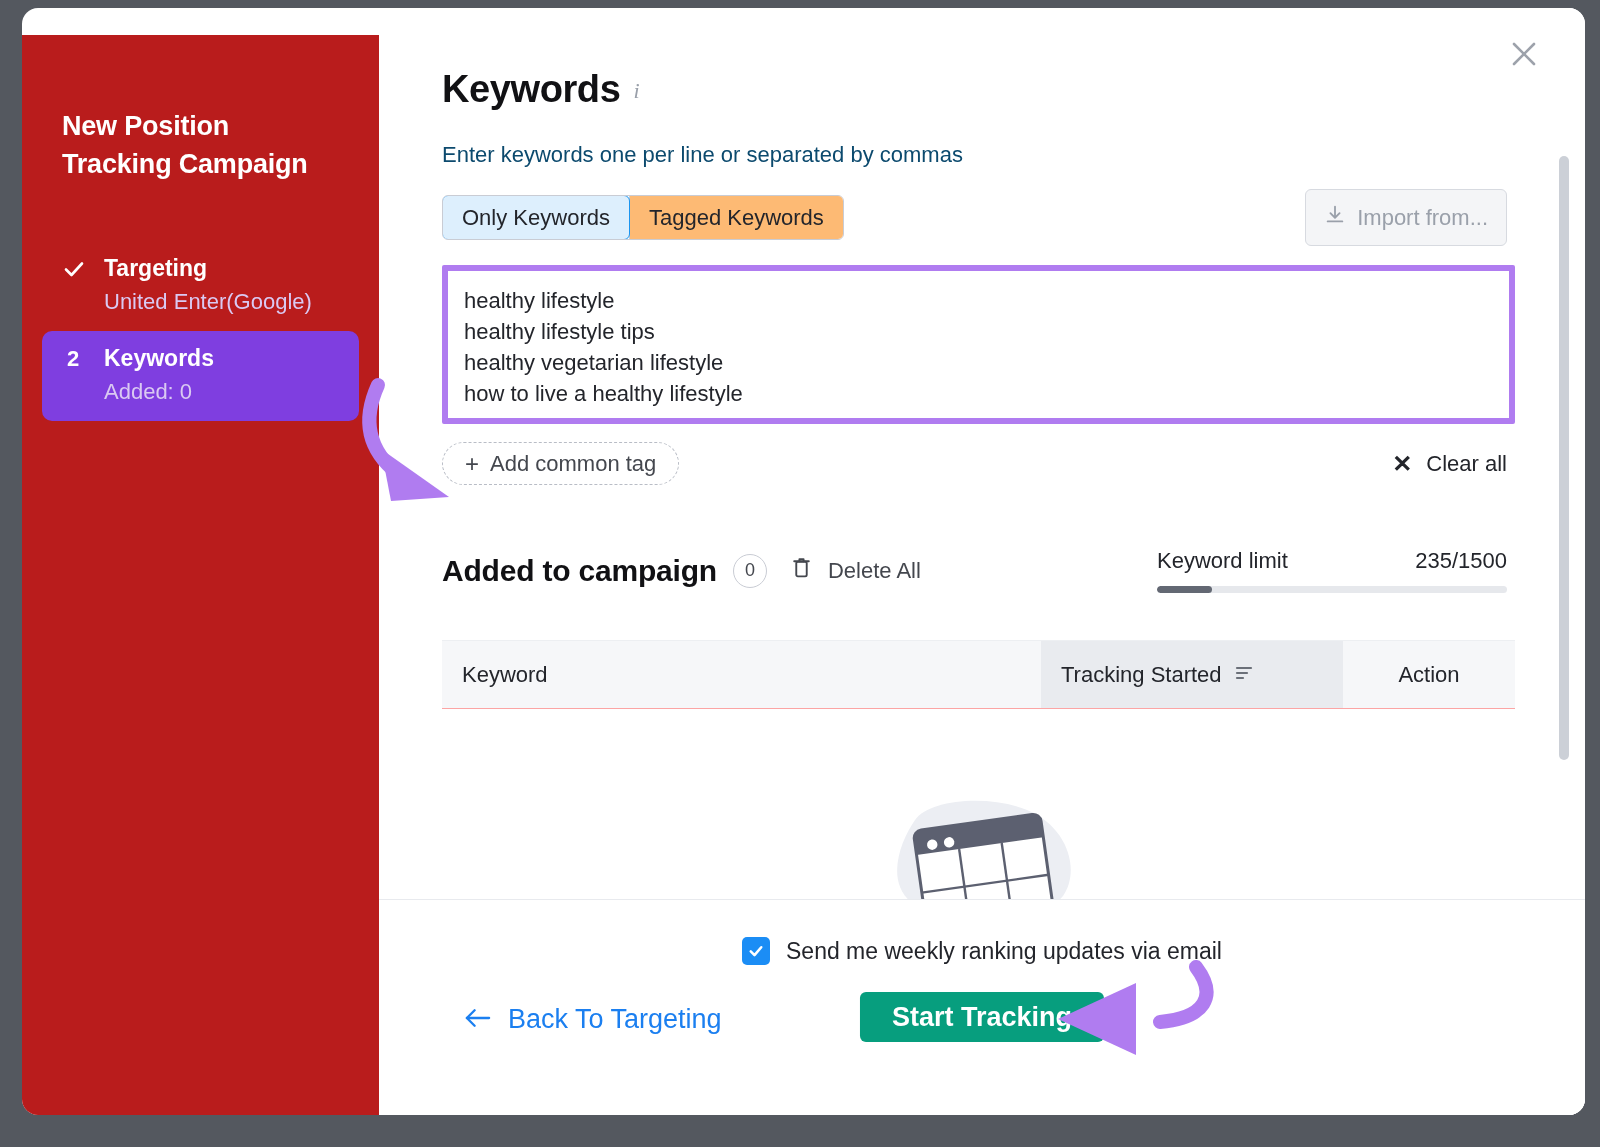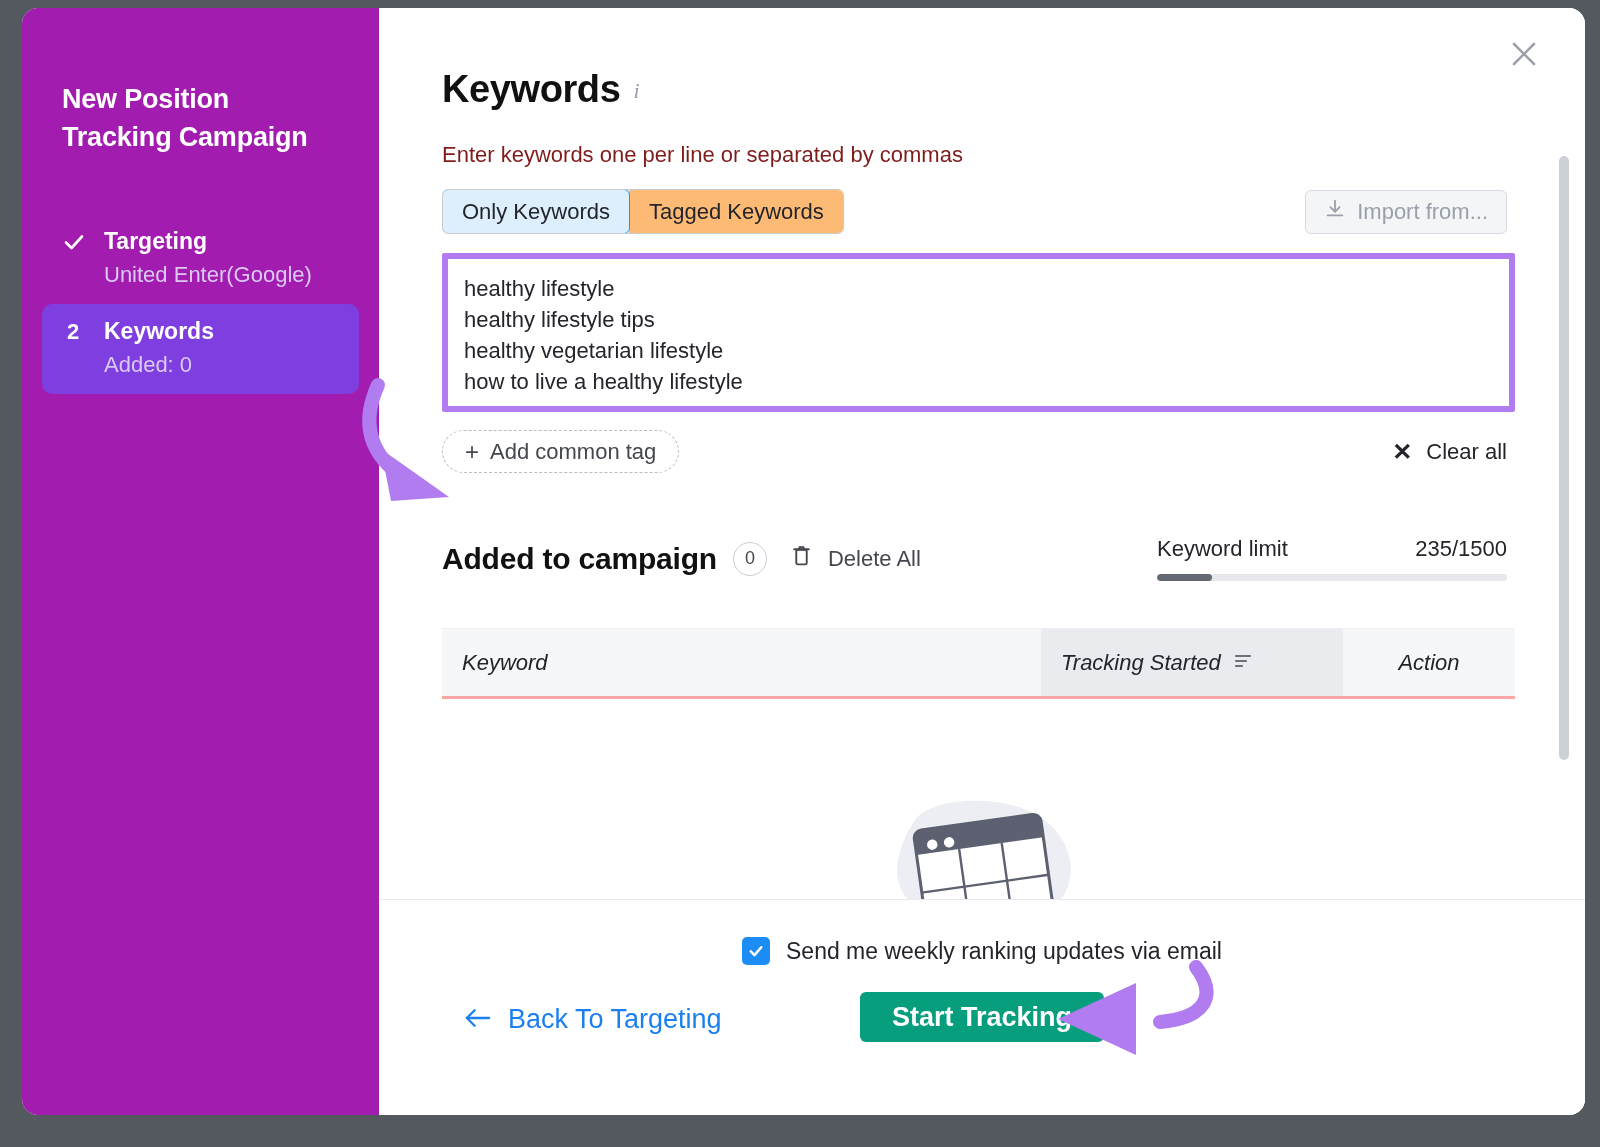--- a/index.html
+++ b/index.html
@@ -24,24 +24,25 @@
     height: 1107px;
     background: #ffffff;
     border-radius: 16px;
     overflow: hidden;
     display: flex;
   }
 
   
   .sidebar {
     width: 357px;
-    background: #a21caf;
+    background: #b91c1c;
     flex: 0 0 357px;
     padding: 72px 20px 0 20px;
     position: relative;
+    margin-top: 27px;
   }
 
   .campaign-title {
     color: #ffffff;
     font-size: 27px;
     font-weight: bold;
     line-height: 38px;
     padding-left: 20px;
     padding-right: 20px;
     letter-spacing: -0.2px;
@@ -130,21 +131,21 @@
     font-size: 22px;
     font-style: italic;
     font-family: "Liberation Serif", serif;
     position: relative;
     top: -4px;
   }
 
   .hint {
     margin-top: 31px;
     font-size: 22px;
-    color: #7f1d1d;
+    color: #0c4a6e;
   }
 
   .tabs-row {
     margin-top: 21px;
     display: flex;
     align-items: center;
     justify-content: space-between;
     padding-right: 78px;
   }
 
@@ -174,21 +175,21 @@
     margin: -1px;
     position: relative;
     z-index: 2;
   }
   .seg-divider { width: 1px; background: #c9ccd4; }
 
   .import-btn {
     display: flex;
     align-items: center;
     gap: 11px;
-    height: 44px;
+    height: 57px;
     padding: 0 18px;
     border: 1px solid #d7dae0;
     border-radius: 6px;
     background: #f4f5f7;
     color: #9aa0aa;
     font-size: 22px;
     cursor: default;
     font-family: inherit;
   }
 
@@ -324,22 +325,21 @@
     background: #636873;
     border-radius: 4px;
   }
 
   
   .tbl {
     margin-top: 47px;
     margin-right: 70px;
     display: flex;
     border-top: 1px solid #edeff2;
-    border-bottom: 3px solid #fca5a5;
-    font-style: italic;
+    border-bottom: 1px solid #fca5a5;
   }
   .th {
     height: 67px;
     display: flex;
     align-items: center;
     font-size: 22px;
     color: #23252b;
     background: #f6f7f9;
     padding: 0 20px;
   }

